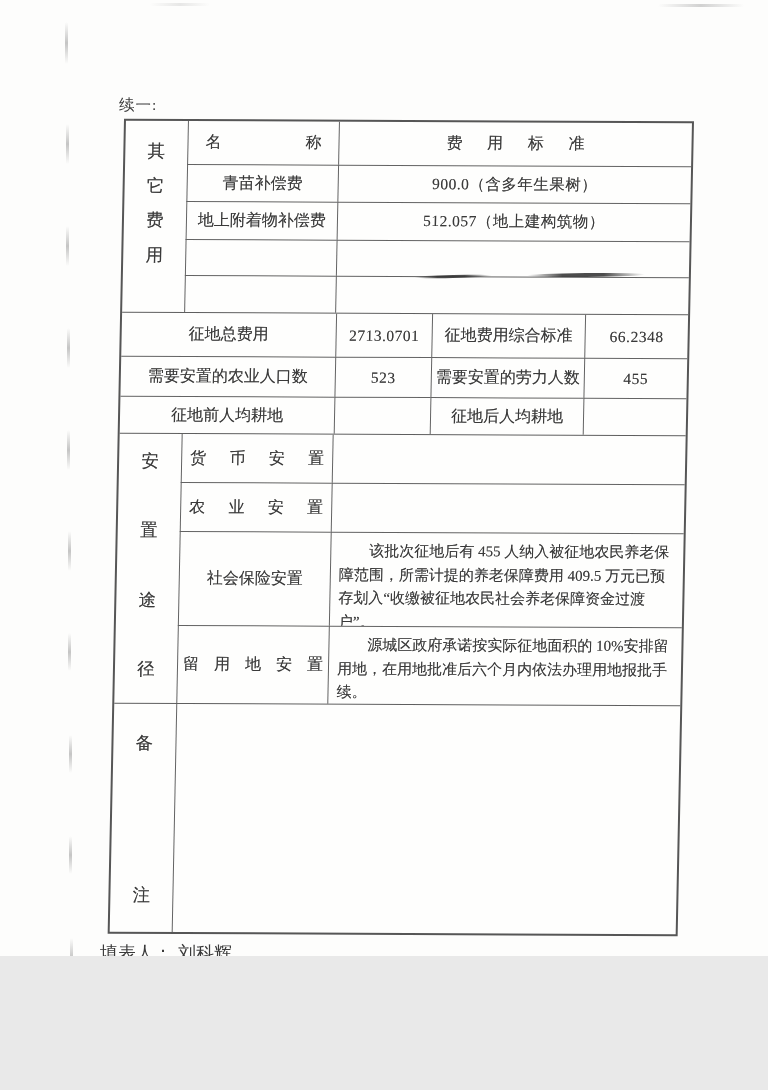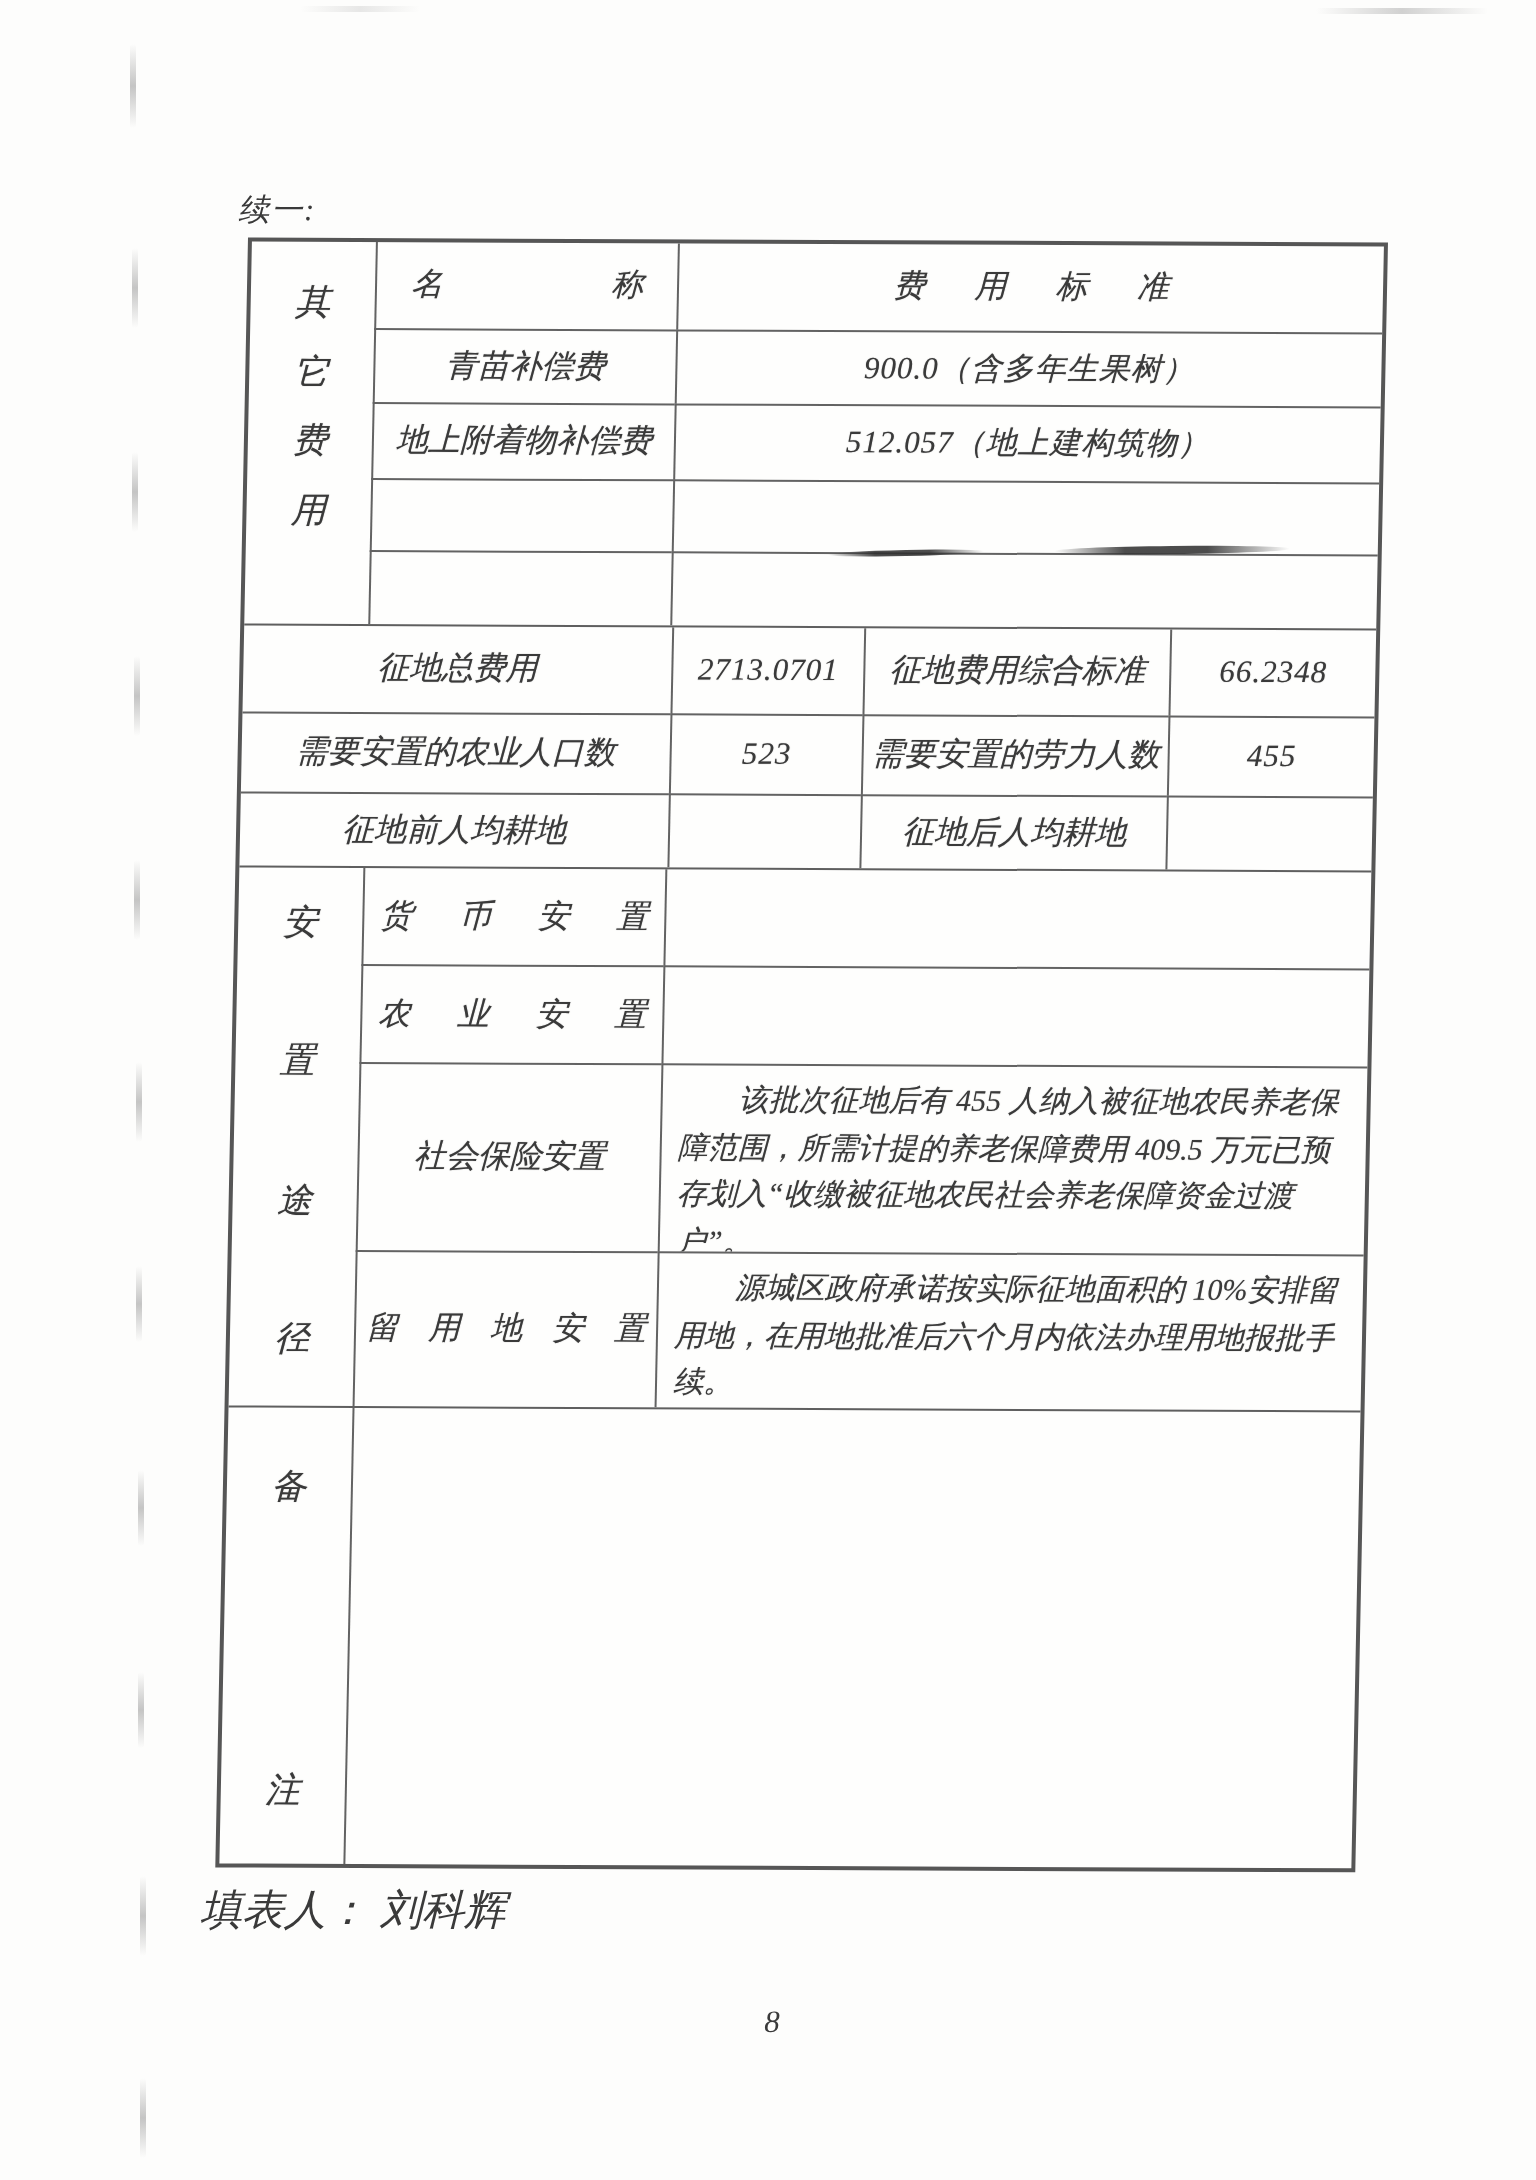--- a/index.html
+++ b/index.html
@@ -1,39 +1,38 @@
 <!DOCTYPE html>
 <html><head>
 <meta charset="utf-8">
 <style>
   html,body { margin:0; padding:0; background:#e9e9e9; }
   .page {
-    position:relative; width:768px; height:1090px; margin:0 auto;
+    position:relative; width:768px; height:956px; margin:0 auto;
     background:#fdfdfc; overflow:hidden;
     font-family:"Liberation Serif","DejaVu Serif",serif;
     color:#3a3a3a;
-    font-style:italic;
   }
   
   .artifacts { position:absolute; inset:0; pointer-events:none; z-index:5; }
   .edge-dash {
     position:absolute; width:3px; border-radius:2px;
     background:linear-gradient(to bottom, rgba(160,160,160,0), rgba(150,150,150,.55), rgba(160,160,160,0));
   }
   .smudge {
     position:absolute; border-radius:50%;
     background:linear-gradient(to right, rgba(60,60,60,0), rgba(45,45,45,.85) 30%, rgba(45,45,45,.85) 65%, rgba(60,60,60,0));
   }
   .top-smudge {
     position:absolute; height:3px; border-radius:2px;
     background:linear-gradient(to right, rgba(170,170,170,0), rgba(165,165,165,.5), rgba(170,170,170,0));
   }
   
   .cont-label { position:absolute; left:119px; top:95px; font-size:15.5px; letter-spacing:1px; }
-  .filler-line { position:absolute; left:100px; top:941px; font-size:21px; }
+  .filler-line { position:absolute; left:100px; top:941px; font-size:18px; }
   .filler-line .name { margin-left:6px; }
   .page-number { position:absolute; left:0; top:1003px; width:772px; text-align:center; font-size:15.5px; }
   
   .sheet {
     position:absolute; left:124px; top:120px; width:566px;
     border:2px solid #565656;
     transform:rotate(0.25deg) skewX(-0.9deg); transform-origin:50% 0;
     background:rgba(255,255,255,.35);
     text-shadow:0 0 .5px rgba(70,70,70,.55);
   }

